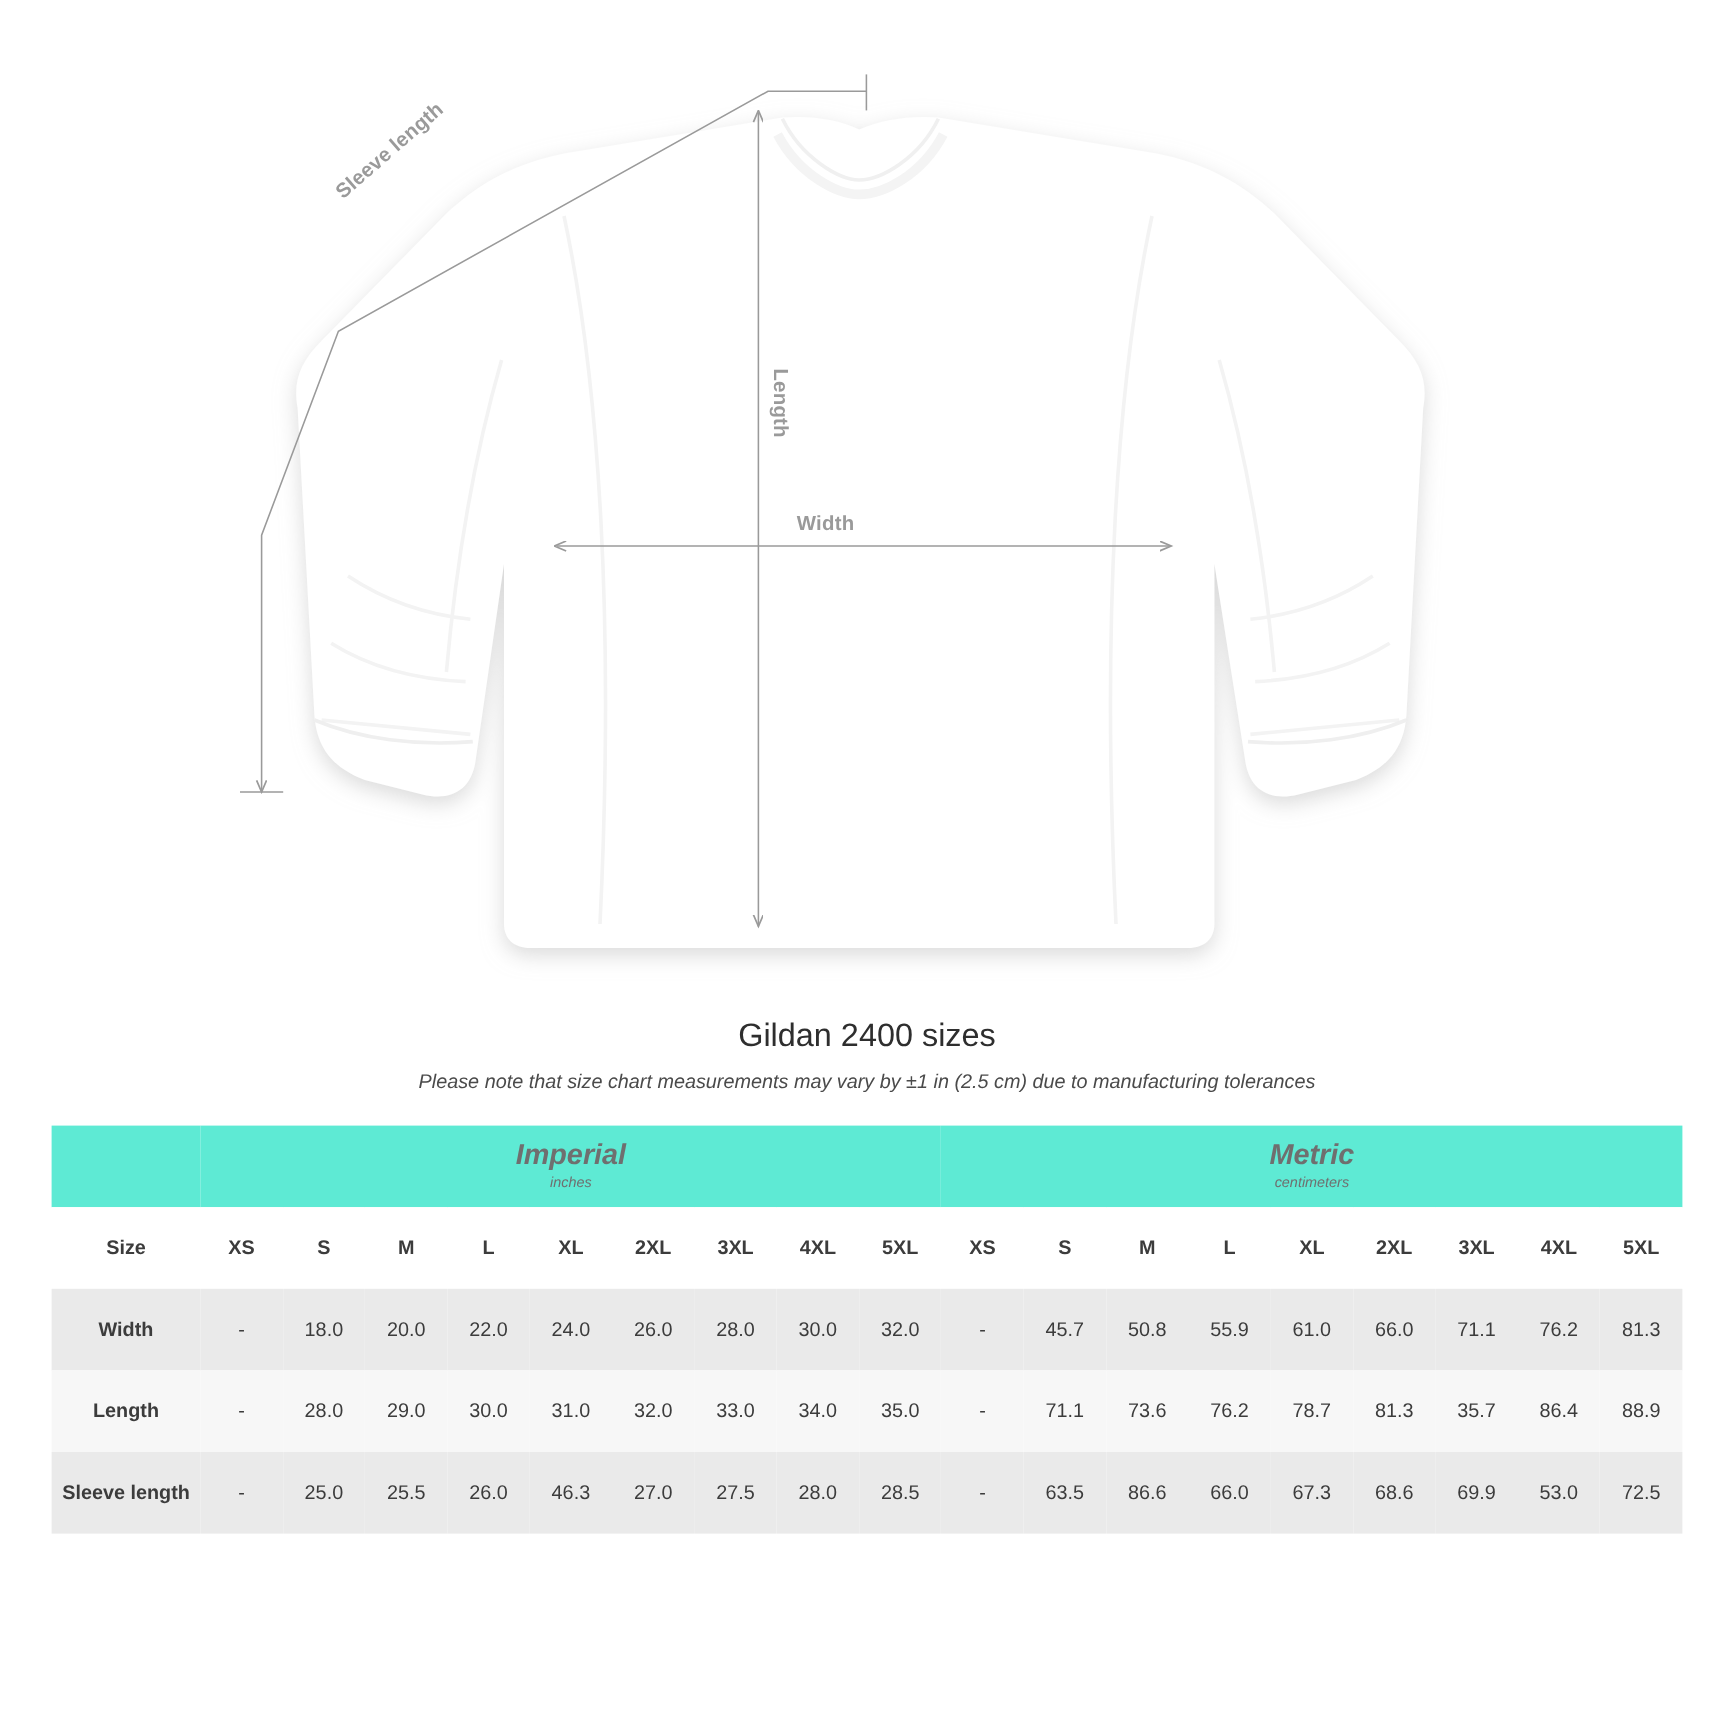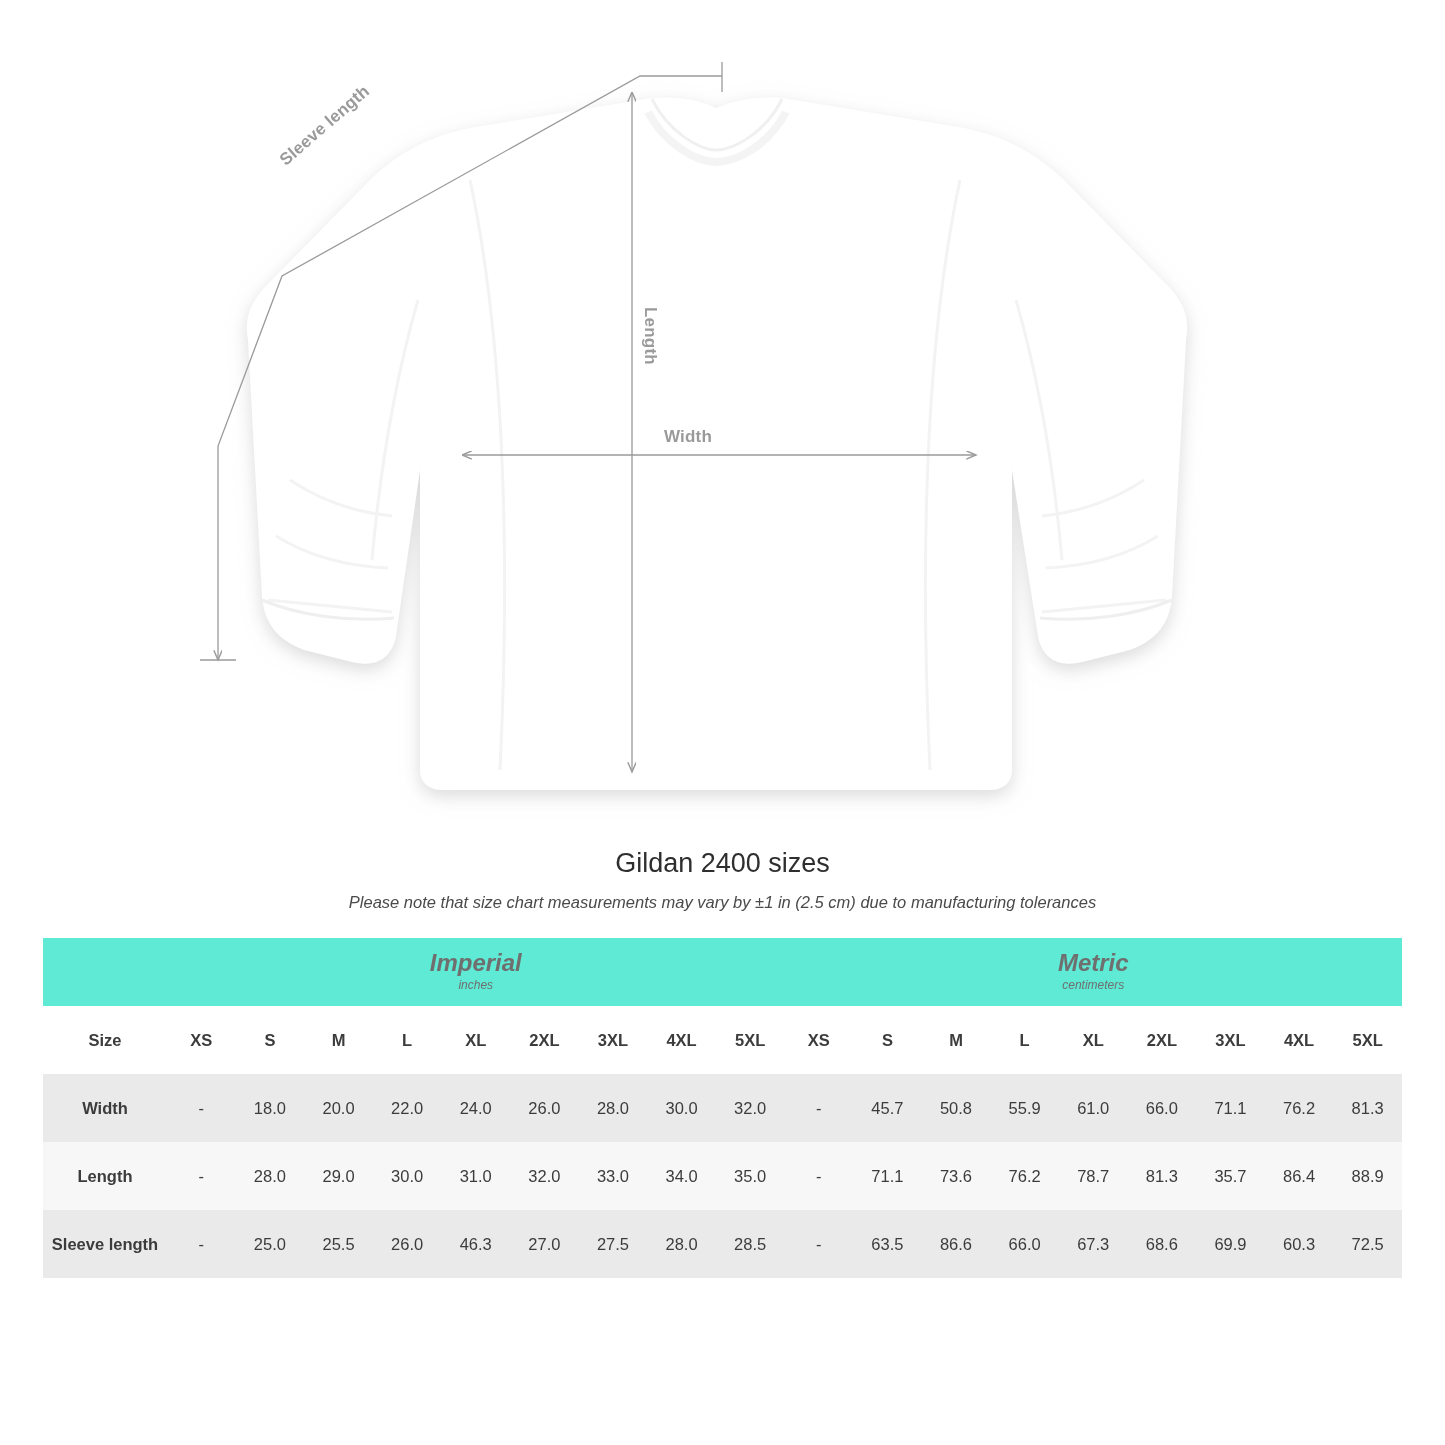--- a/index.html
+++ b/index.html
@@ -303,18 +303,18 @@
         <td>27.5</td>
         <td>28.0</td>
         <td>28.5</td>
         <td>-</td>
         <td>63.5</td>
         <td>86.6</td>
         <td>66.0</td>
         <td>67.3</td>
         <td>68.6</td>
         <td>69.9</td>
-        <td>60.3</td>
+        <td>53.0</td>
         <td>72.5</td>
       </tr>
     </tbody>
   </table>
 </div>
 
 </body></html>

